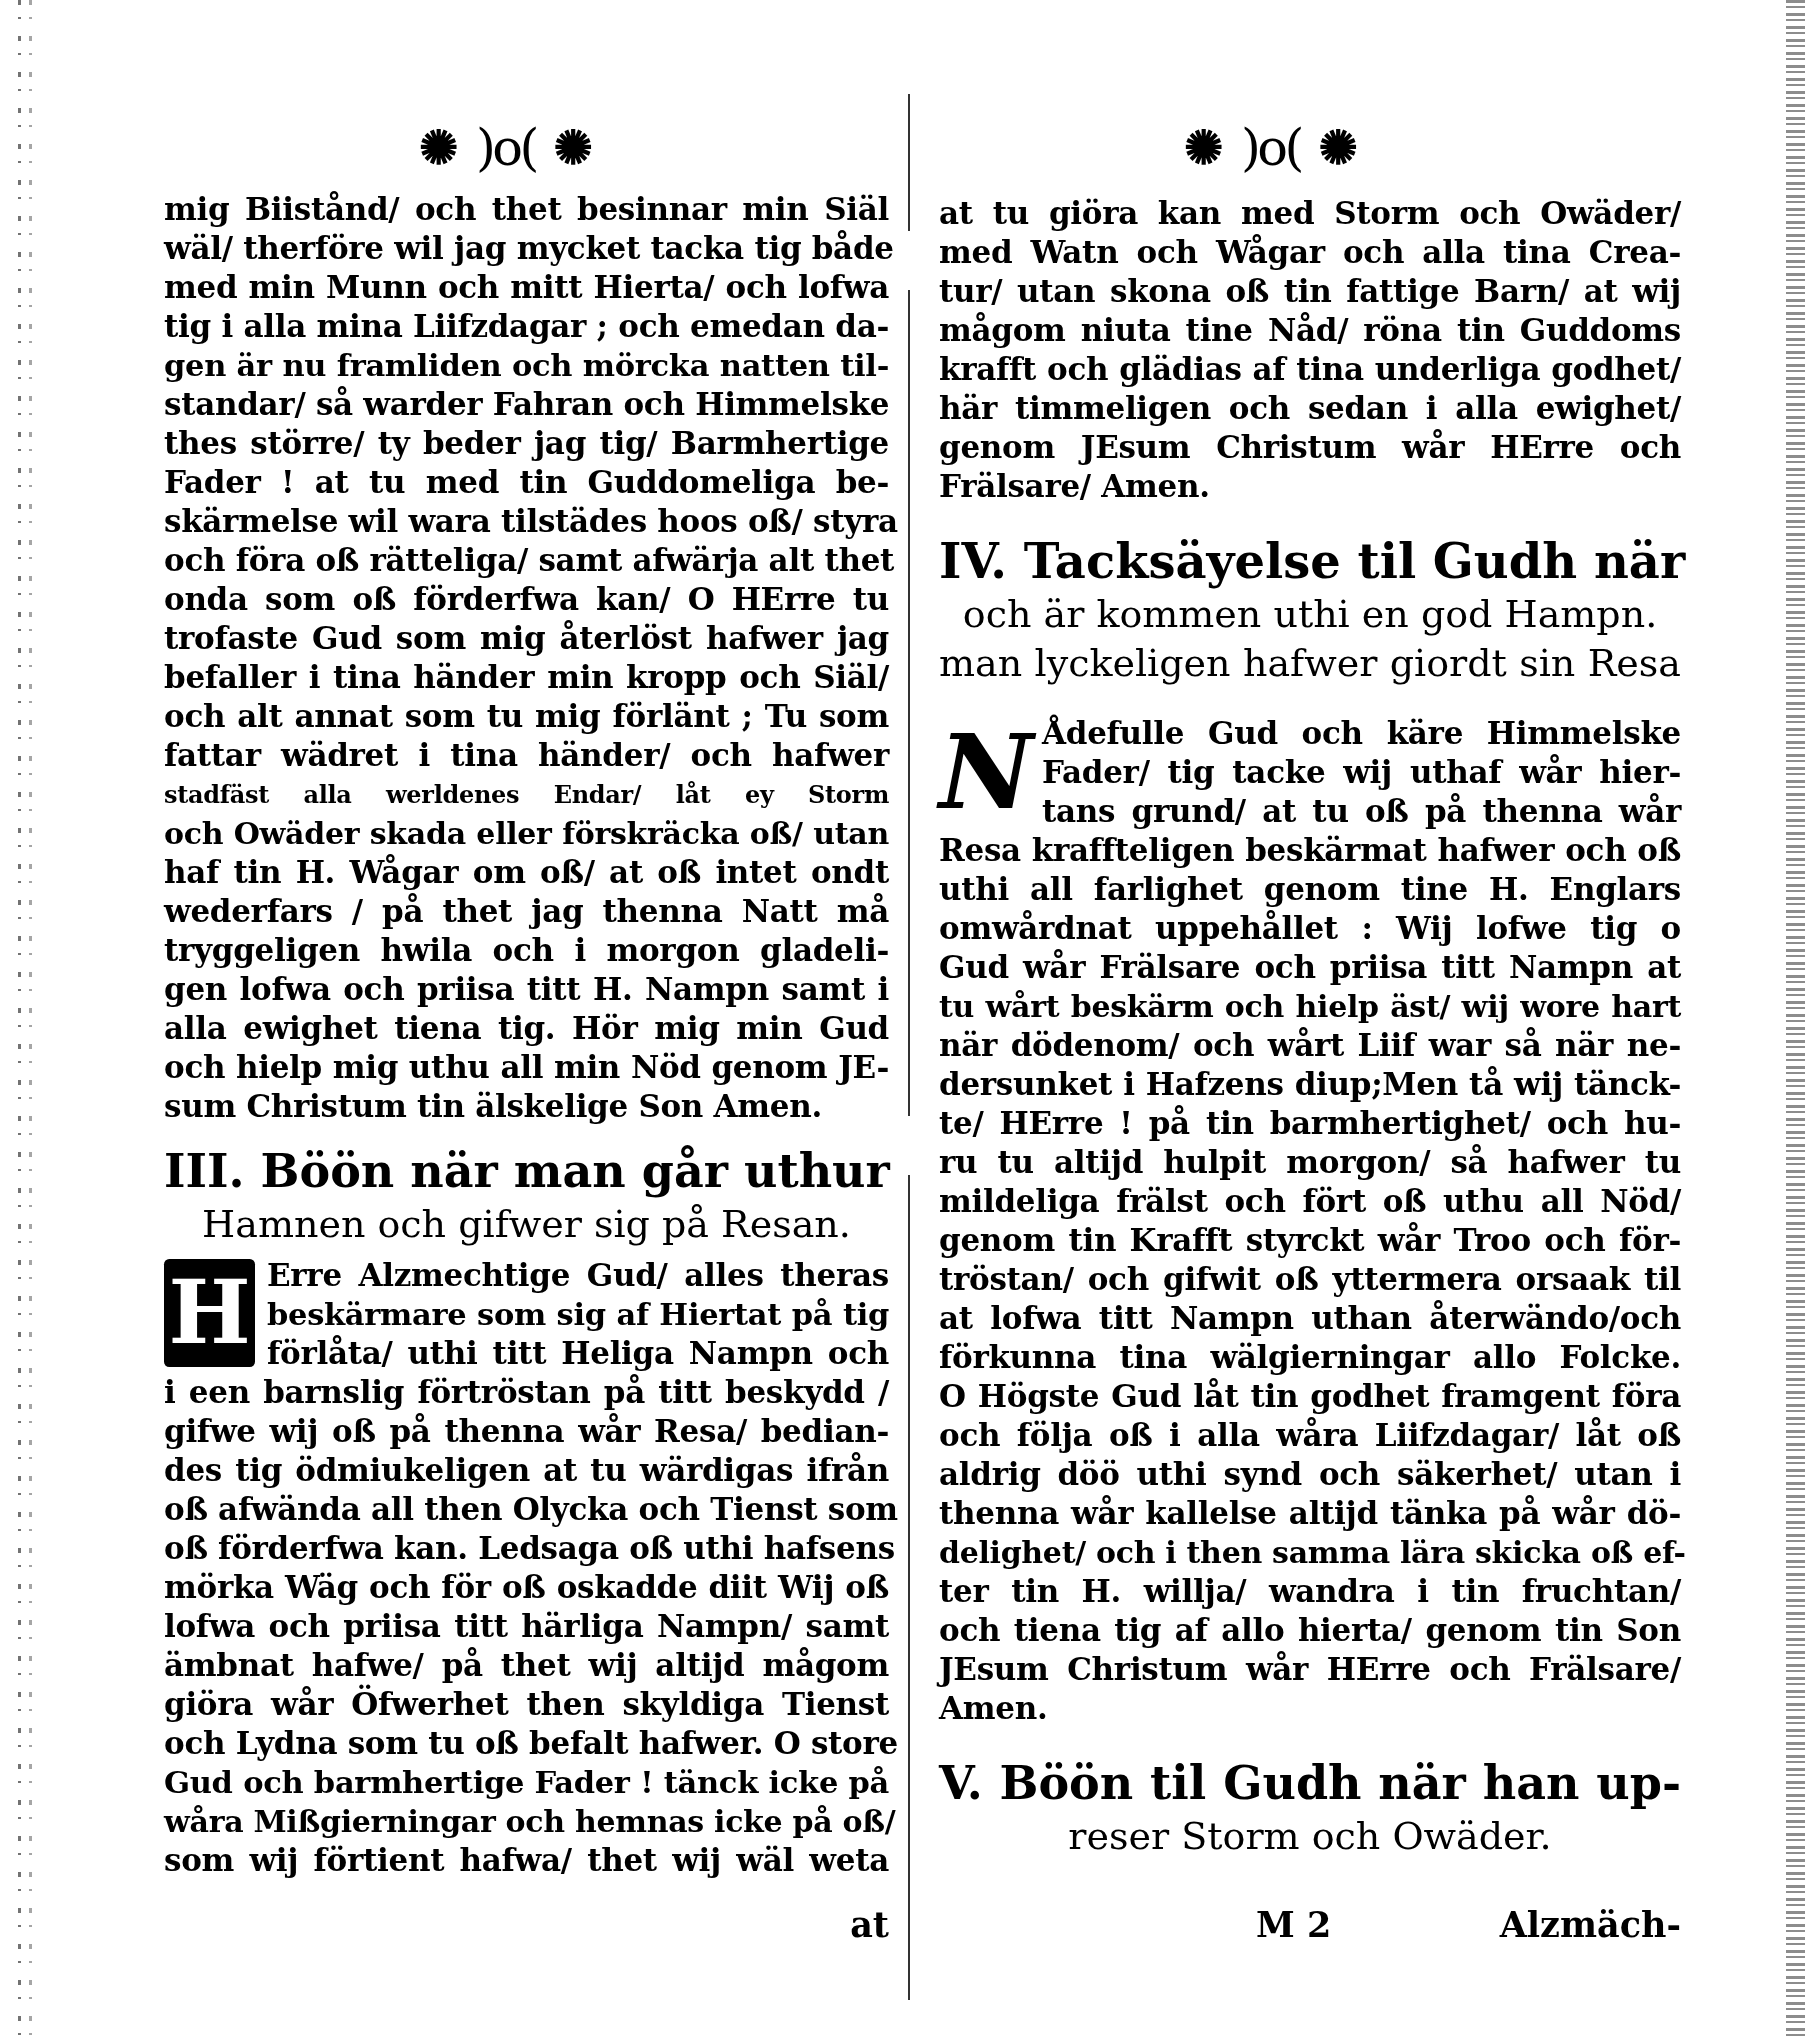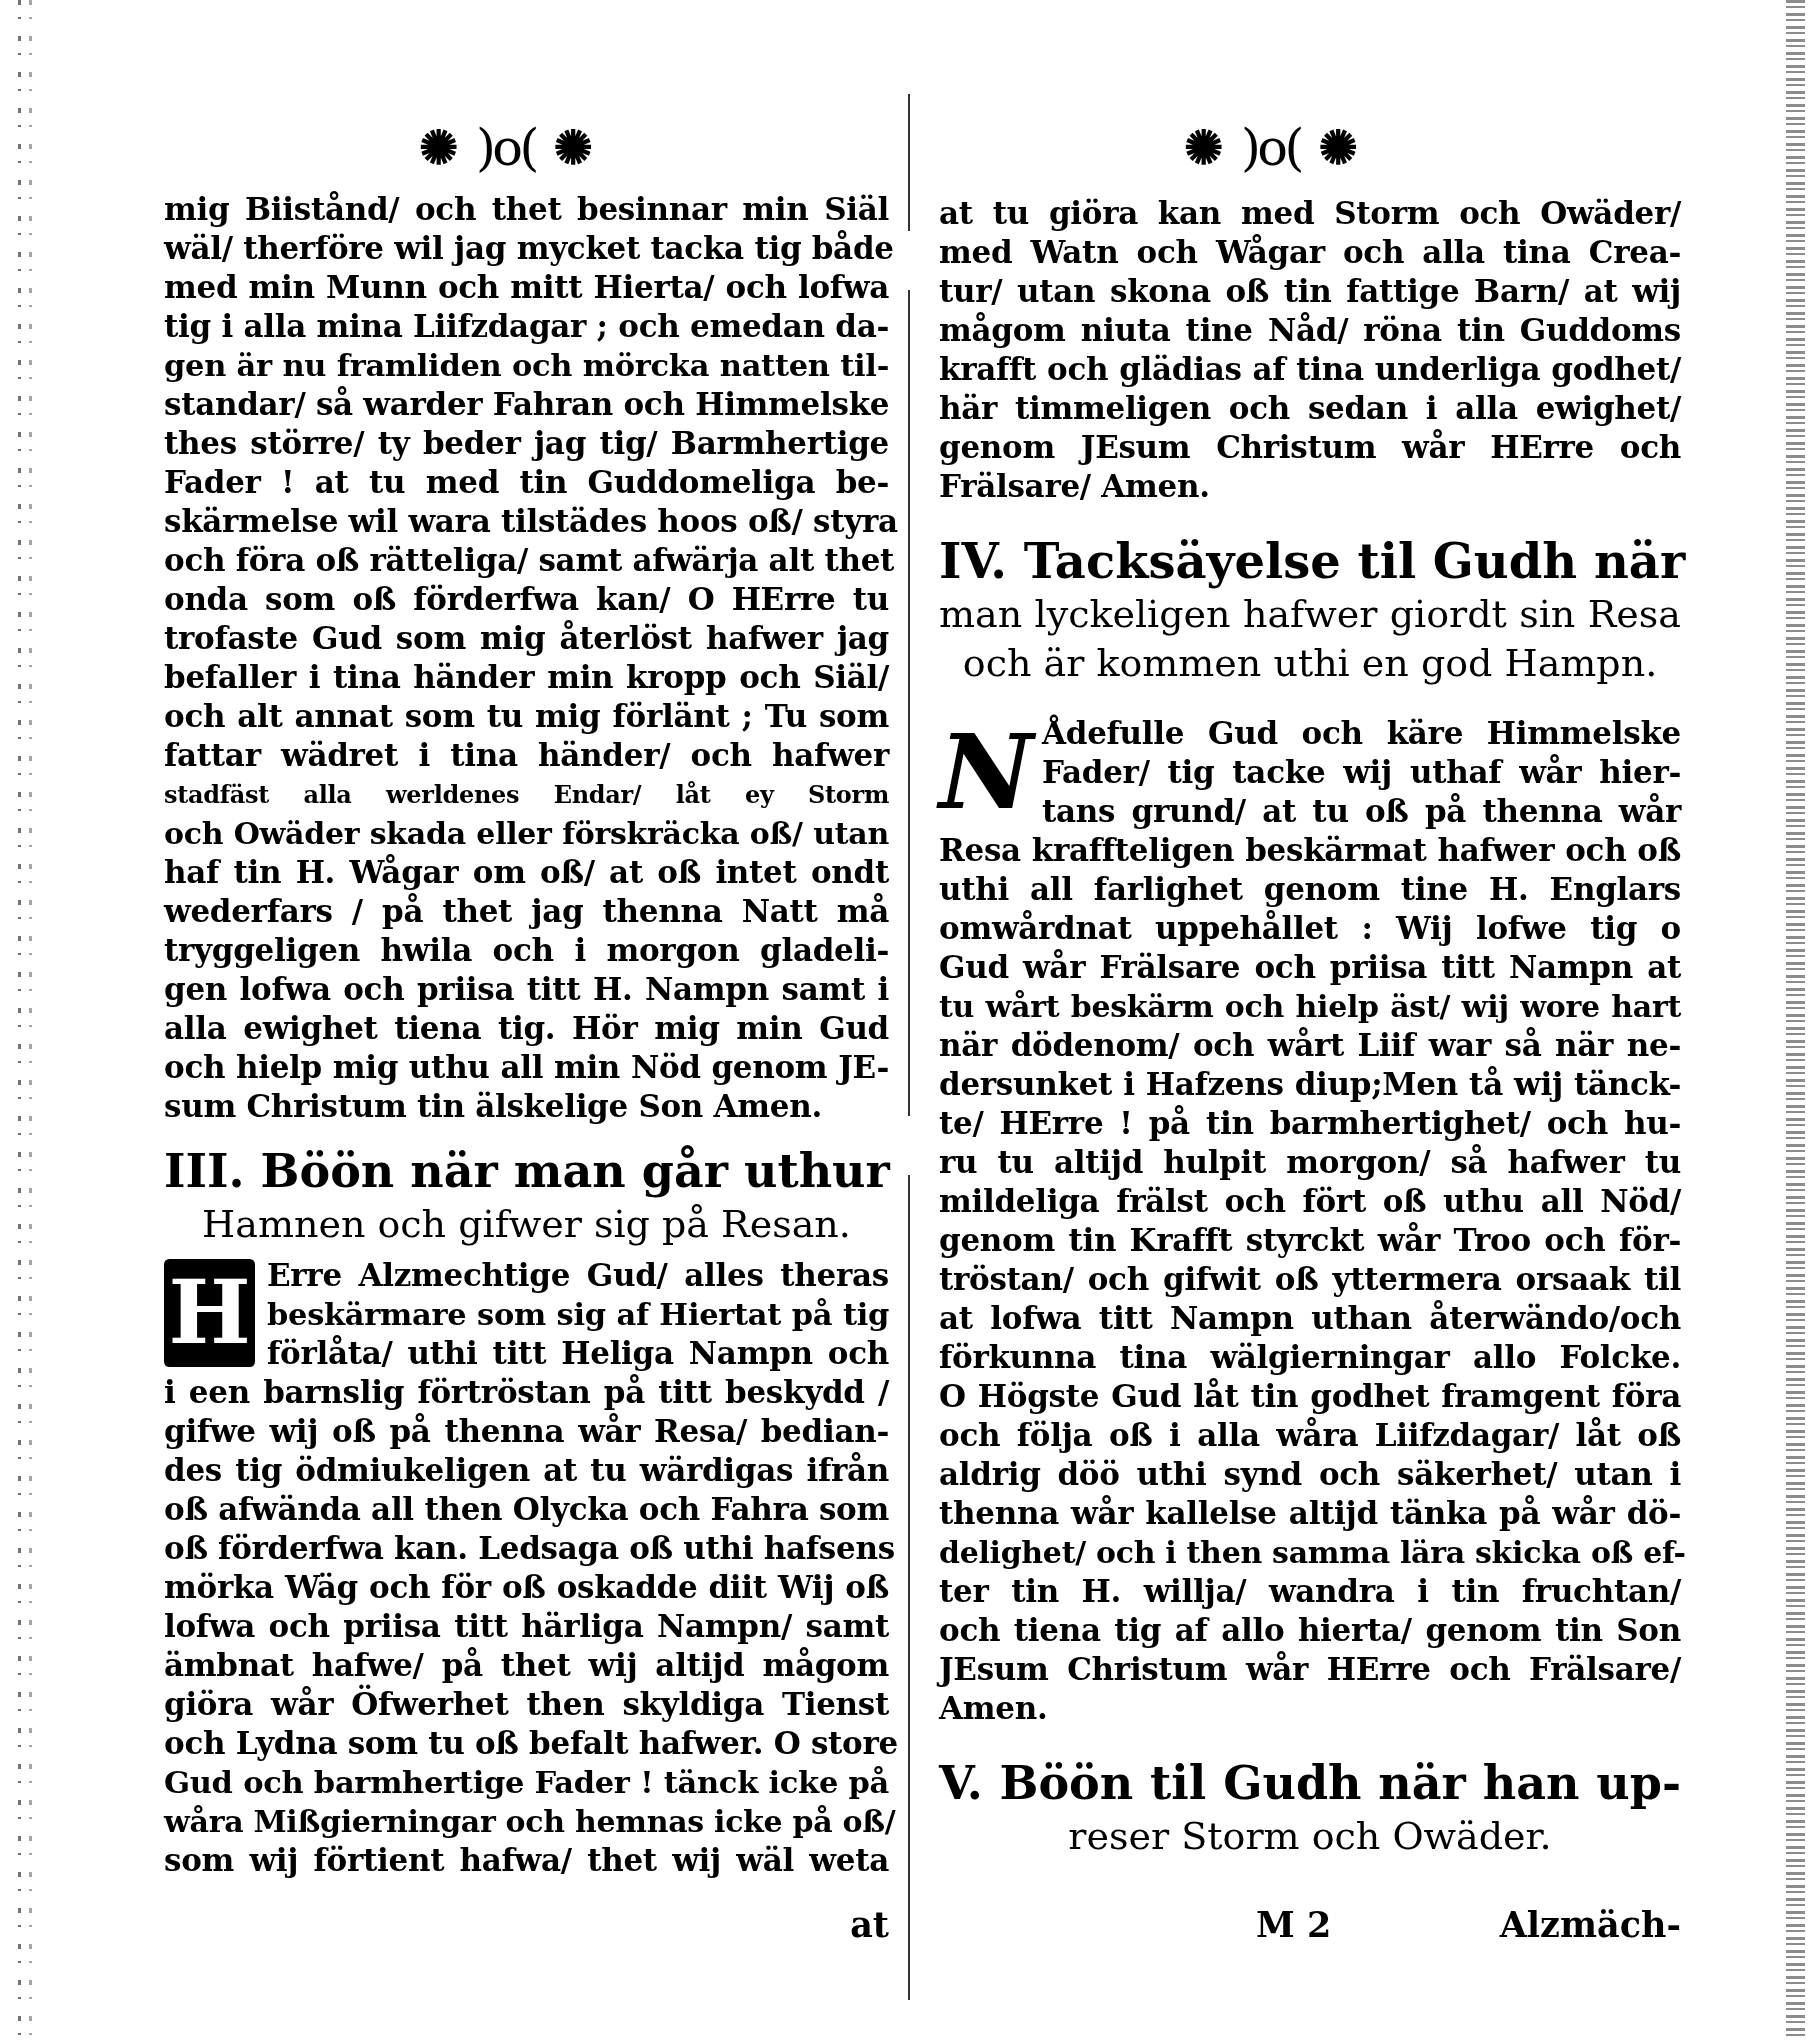--- a/index.html
+++ b/index.html
@@ -105,21 +105,21 @@
     <div class="gap-s" style="height:7px"></div>
 
     <div class="dropcap-block">
       <div class="dropcap">H</div>
       <div class="line indent">Erre Alzmechtige Gud/ alles theras</div>
       <div class="line indent" style="font-size: 30.5px;">beskärmare som sig af Hiertat på tig</div>
       <div class="line indent">förlåta/ uthi titt Heliga Nampn och</div>
       <div class="line">i een barnslig förtröstan på titt beskydd /</div>
       <div class="line">gifwe wij oß på thenna wår Resa/ bedian-</div>
       <div class="line">des tig ödmiukeligen at tu wärdigas ifrån</div>
-      <div class="line" style="font-size: 31px;">oß afwända all then Olycka och Fahra som</div>
+      <div class="line" style="font-size: 31px;">oß afwända all then Olycka och Tienst som</div>
       <div class="line" style="font-size: 31px;">oß förderfwa kan. Ledsaga oß uthi hafsens</div>
       <div class="line" style="font-size: 31px;">mörka Wäg och för oß oskadde diit Wij oß</div>
       <div class="line">lofwa och priisa titt härliga Nampn/ samt</div>
       <div class="line">ämbnat hafwe/ på thet wij altijd mågom</div>
       <div class="line">giöra wår Öfwerhet then skyldiga Tienst</div>
       <div class="line" style="font-size: 31px;">och Lydna som tu oß befalt hafwer. O store</div>
       <div class="line" style="font-size: 30.5px;">Gud och barmhertige Fader ! tänck icke på</div>
       <div class="line" style="font-size: 30px;">wåra Mißgierningar och hemnas icke på oß/</div>
       <div class="line">som wij förtient hafwa/ thet wij wäl weta</div>
     </div>
@@ -147,22 +147,22 @@
       <div class="line">här timmeligen och sedan i alla ewighet/</div>
       <div class="line">genom JEsum Christum wår HErre och</div>
       <div class="line last">Frälsare/ Amen.</div>
     </div>
 
     <div class="gap-m"></div>
     <div class="heading" style="font-size: 48px;">
       <span>IV.</span>
       <span>Tacksäyelse til Gudh när</span>
     </div>
+    <div class="subheading">och är kommen uthi en god Hampn.</div>
     <div class="subheading" style="text-align:justify;text-align-last:justify">man lyckeligen hafwer giordt sin Resa</div>
-    <div class="subheading">och är kommen uthi en god Hampn.</div>
     <div class="gap-m"></div>
 
     <div class="dropcap-block">
       <div class="dropcap open">N</div>
       <div class="line indent">Ådefulle Gud och käre Himmelske</div>
       <div class="line indent">Fader/ tig tacke wij uthaf wår hier-</div>
       <div class="line indent">tans grund/ at tu oß på thenna wår</div>
       <div class="line" style="font-size: 31px;">Resa kraffteligen beskärmat hafwer och oß</div>
       <div class="line">uthi all farlighet genom tine H. Englars</div>
       <div class="line">omwårdnat uppehållet : Wij lofwe tig o</div>

